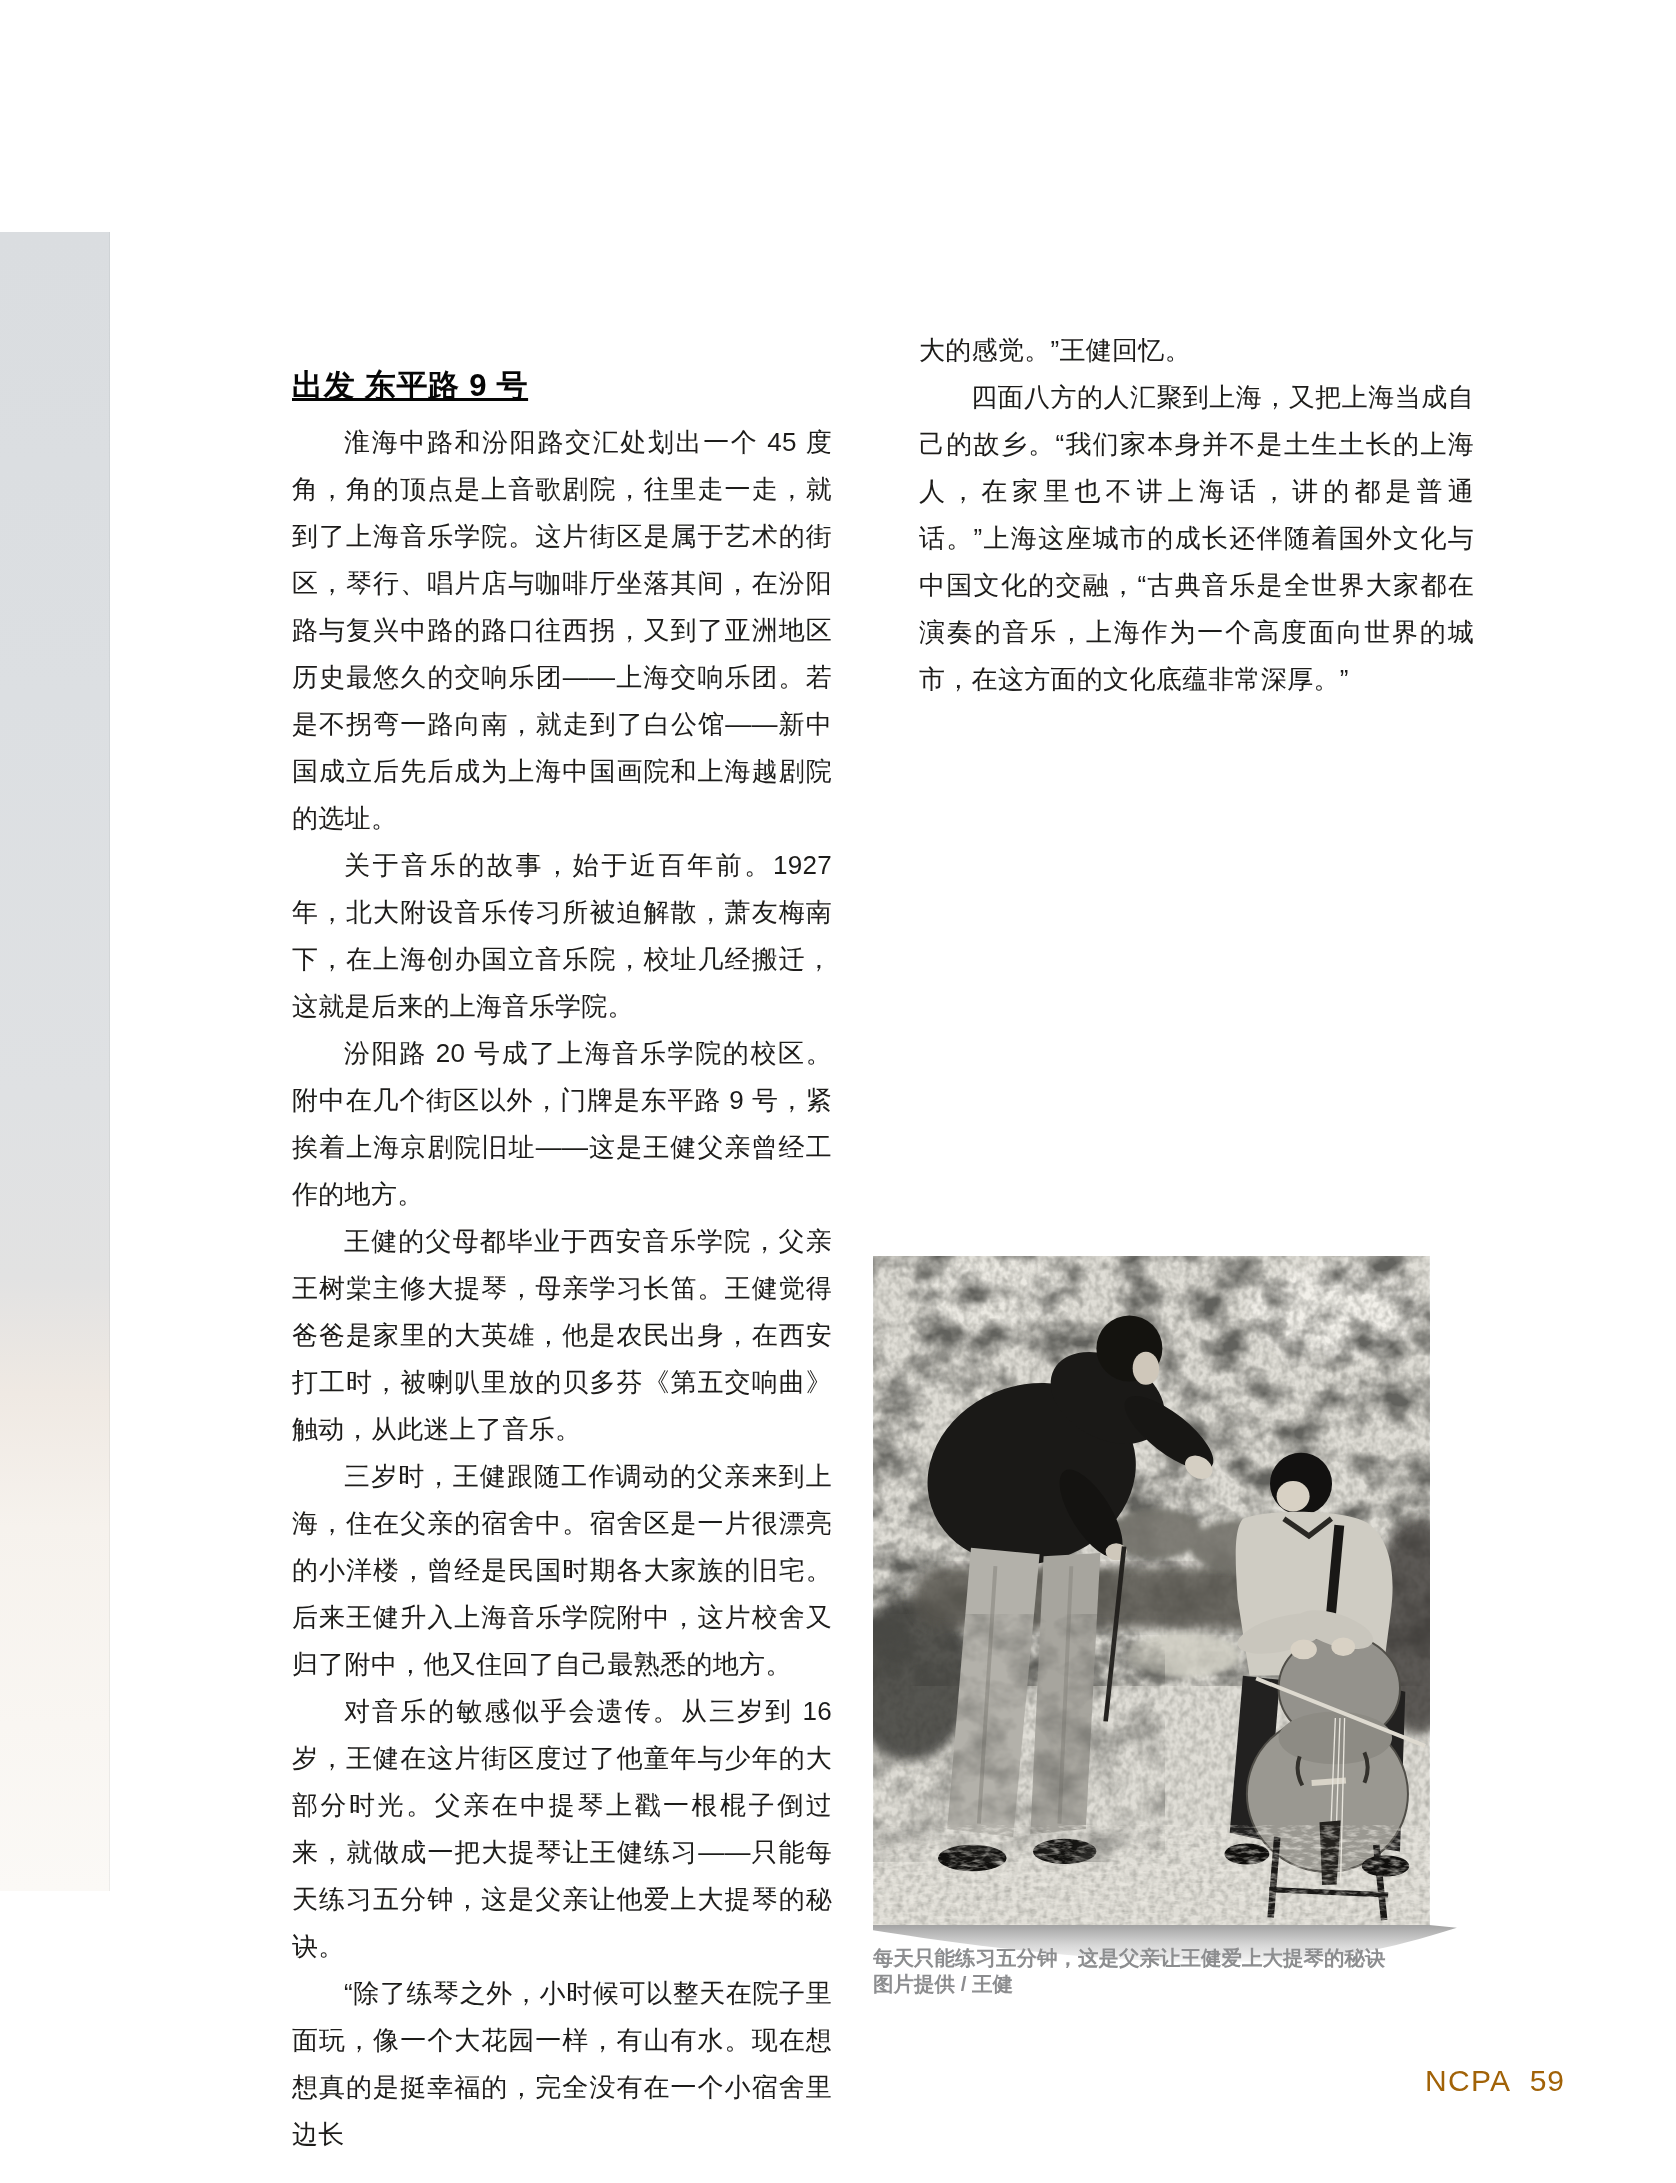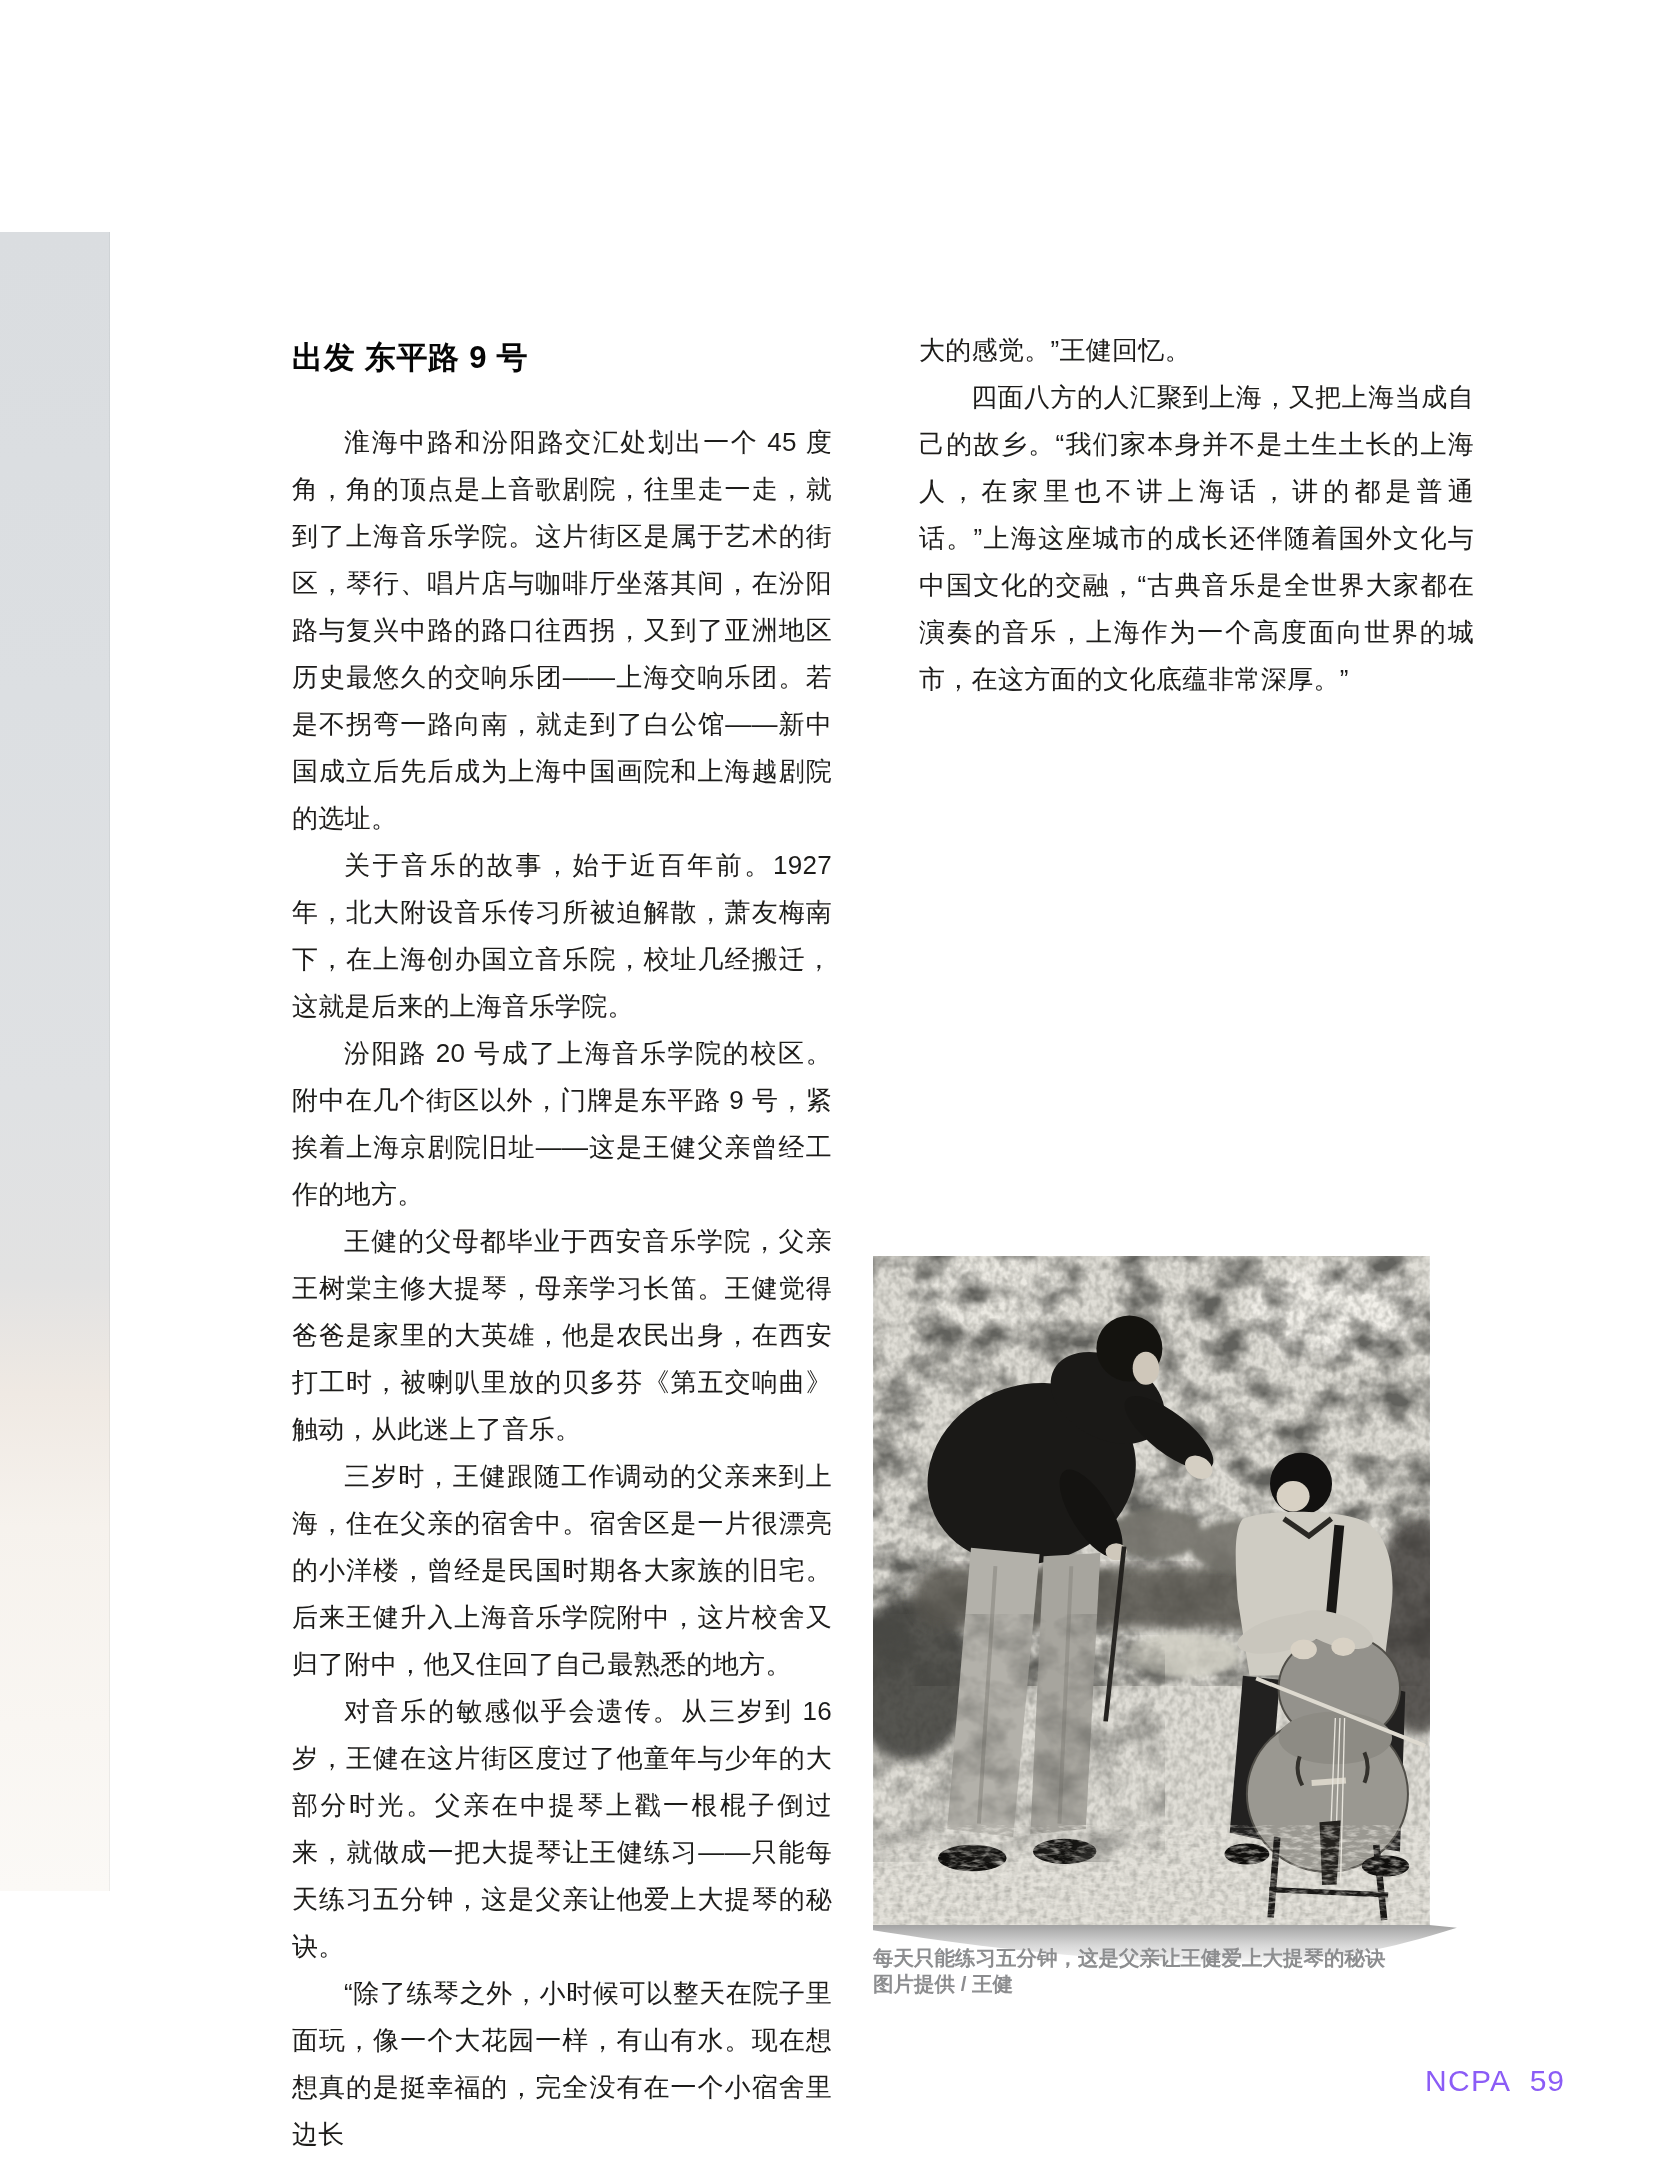--- a/index.html
+++ b/index.html
@@ -13,23 +13,24 @@
   
   .side-strip{
     position:absolute;left:0;top:232px;width:109px;height:1659px;
     background:linear-gradient(180deg,
       #dadde0 0%, #dcdfe2 28%, #dfe1e3 52%, #e2e2e2 63%,
       #efe9e3 70%, #f6f2ed 78%, #f9f6f2 90%, #fbf9f6 100%);
     border-right:0.7px solid rgba(120,125,130,0.10);
   }
 
   .section-title{
-    position:absolute;left:292px;top:316px;
+    position:absolute;left:292px;top:344px;
     font-size:31px;font-weight:bold;color:#060606;letter-spacing:0.7px;
     white-space:nowrap;
+    text-decoration:underline;
   }
 
   .col{
     position:absolute;
     font-size:26px;line-height:47px;color:#1d1c1a;
     text-align:justify;text-justify:inter-character;
     letter-spacing:0.3px;
   }
   .col p{margin:0;padding:0;text-indent:2em;}
   .col p.cont{text-indent:0;}
@@ -45,21 +46,21 @@
     position:absolute;left:873px;top:1925px;width:584px;height:41px;
   }
 
   .caption{
     position:absolute;left:873px;top:1945px;width:574px;
     font-size:20.5px;line-height:26.4px;font-weight:bold;color:#8c8d8f;
   }
 
   .footer{
     position:absolute;left:1425px;top:2064px;
-    font-size:30px;color:#8b5cf6;display:flex;align-items:baseline;
+    font-size:30px;color:#a16207;display:flex;align-items:baseline;
     letter-spacing:1.3px;
   }
   .footer .num{margin-left:18.5px;letter-spacing:0.7px;}
 </style>
 </head>
 <body>
 
 <div class="page">
 
   <div class="side-strip"></div>

